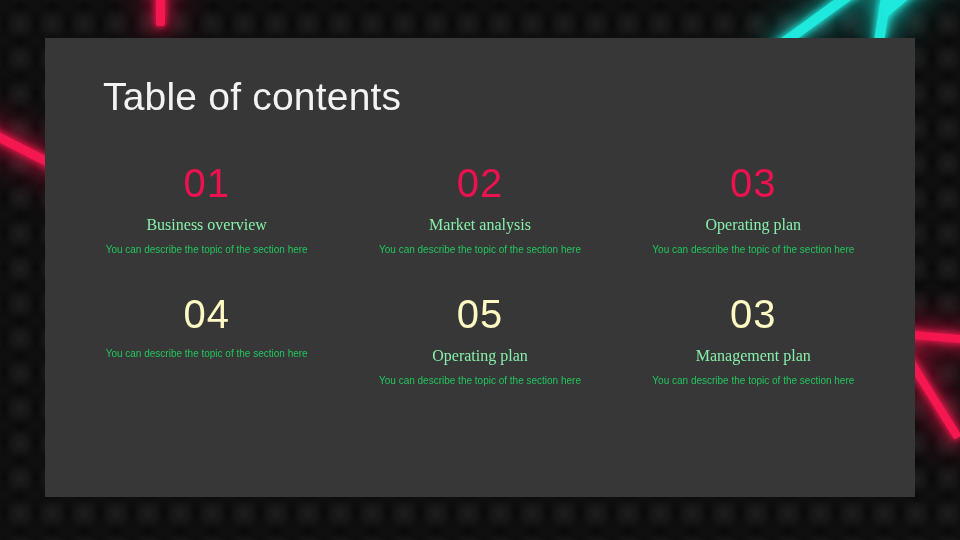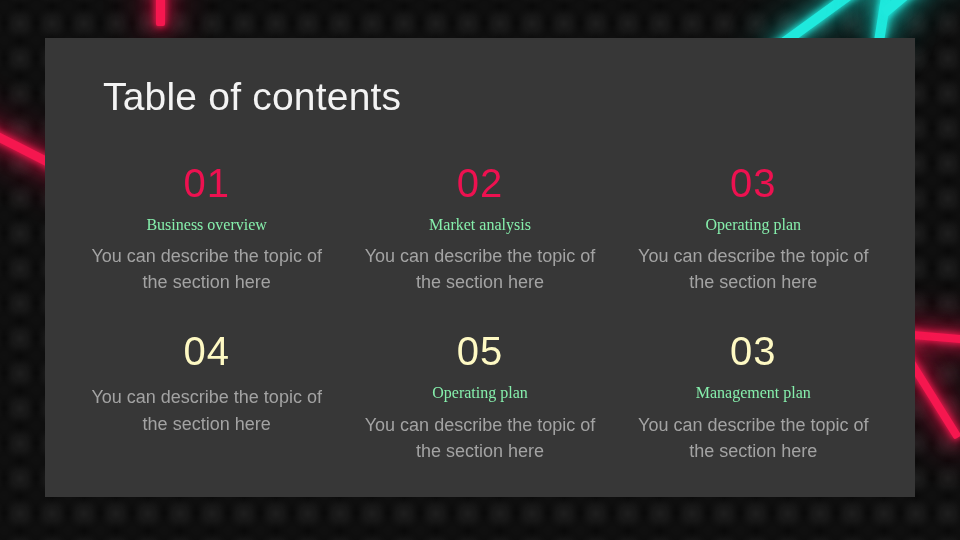--- a/index.html
+++ b/index.html
@@ -126,23 +126,23 @@
     font-size:16px;
     line-height:1.15;
     color:#86efac;
     margin-bottom:9px;
     white-space:nowrap;
   }
 
   .toc-desc {
     font-family:"Liberation Sans", sans-serif;
     font-weight:400;
-    font-size:18px;
+    font-size:10px;
     line-height:1.45;
-    color:#a3a3a3;
+    color:#22c55e;
     max-width:232px;
   }
 </style>
 </head>
 <body>
 
 <div id="slide">
 
   <div class="grid-bg"></div>
 

